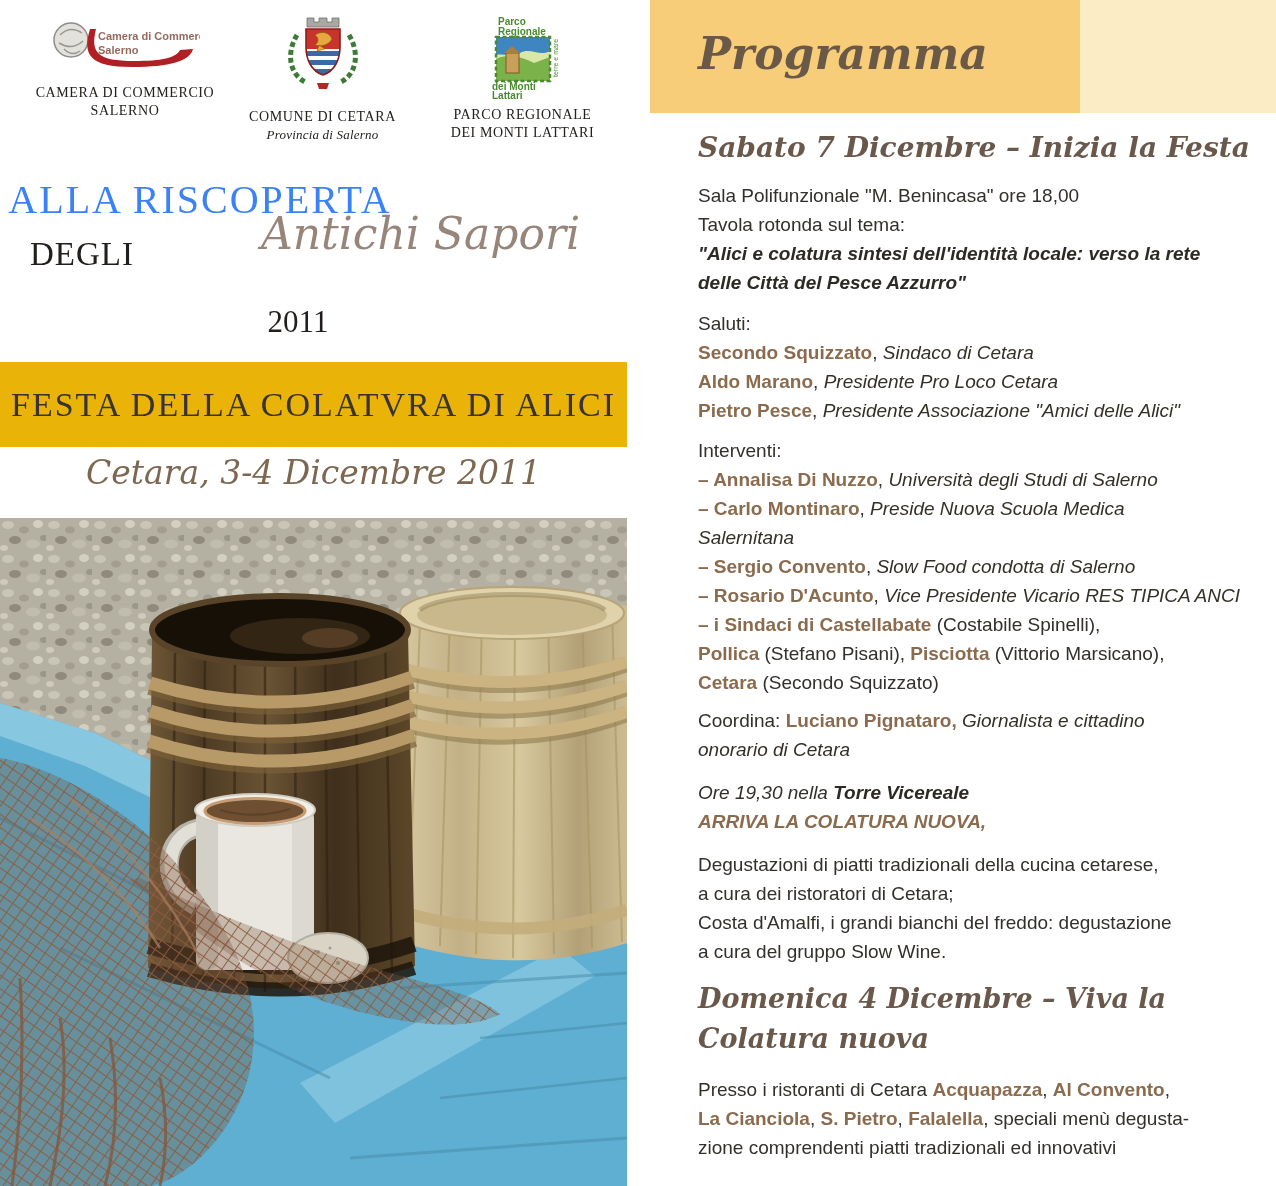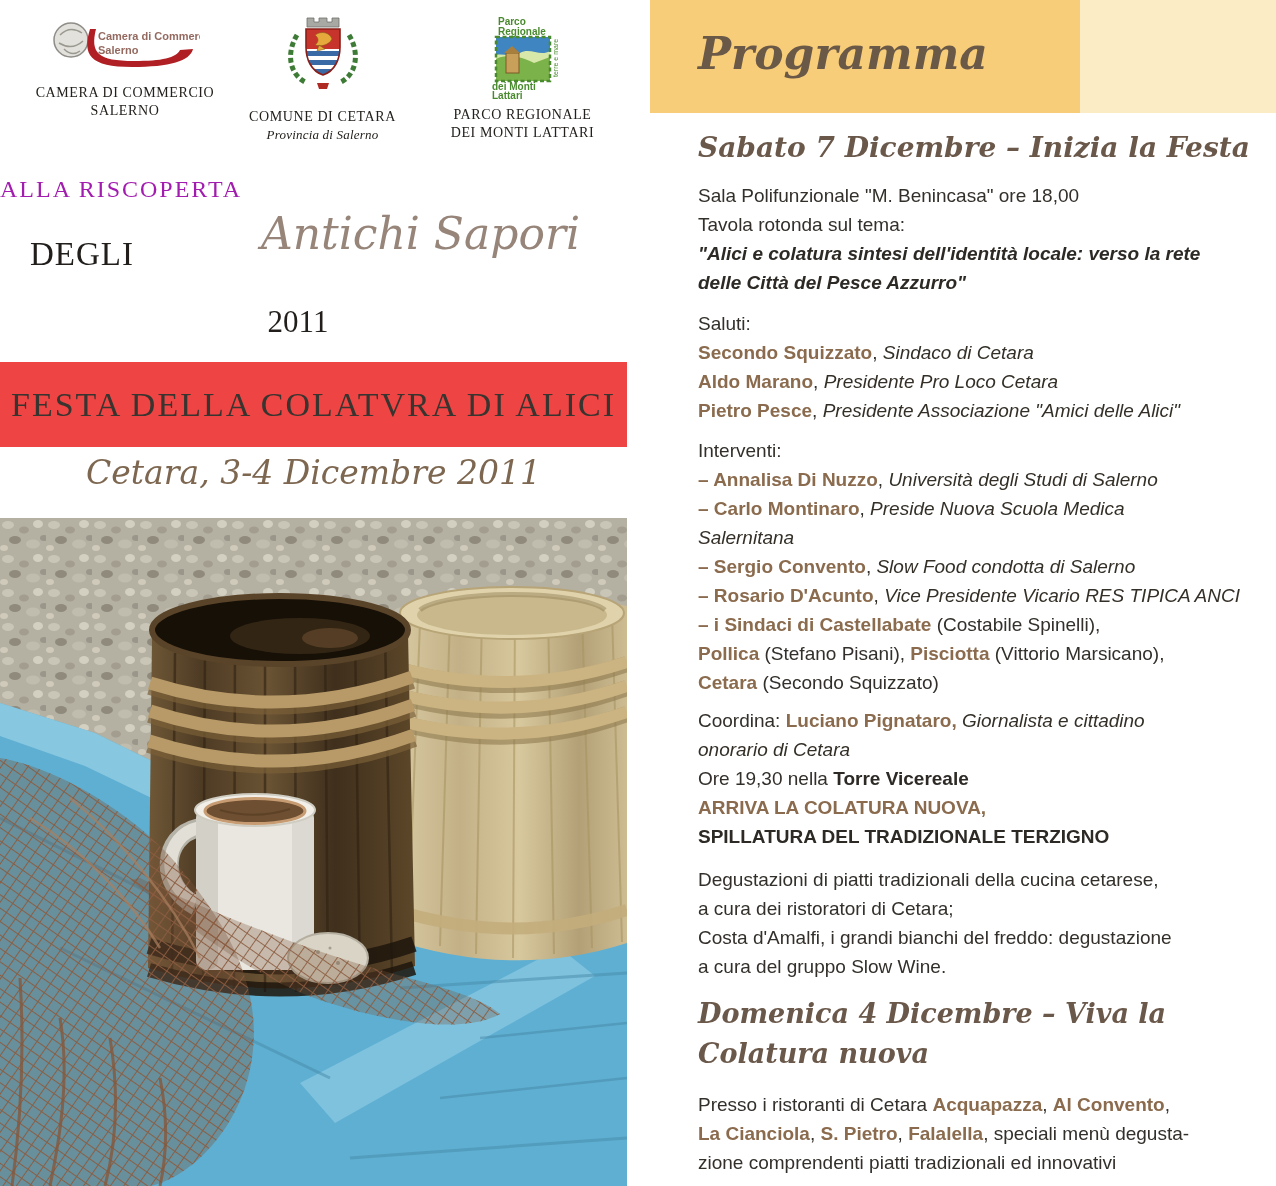--- a/index.html
+++ b/index.html
@@ -9,29 +9,29 @@
   
   .left{position:absolute;left:0;top:0;width:627px;height:1186px;}
   .logo-block{position:absolute;top:15px;text-align:center;}
   .logo-camera{left:35px;width:180px;}
   .logo-comune{left:245px;width:155px;}
   .logo-parco{left:430px;width:185px;}
   .cap1{font-family:"Liberation Serif",serif;font-size:14px;letter-spacing:.6px;color:#24211d;margin-top:4px;}
   .cap2{font-family:"Liberation Serif",serif;font-size:14px;letter-spacing:.6px;color:#24211d;margin-top:2px;}
   .cap2.it{font-style:italic;font-size:13px;letter-spacing:.2px;}
 
-  .t-top{position:absolute;top:176px;left:0;width:400px;text-align:left;
-         font-family:"Liberation Serif",serif;font-size:24px;letter-spacing:2px;color:#a21caf;}
+  .t-top{position:absolute;top:176px;left:0;width:400px;text-align:center;
+         font-family:"Liberation Serif",serif;font-size:40px;letter-spacing:2px;color:#3b82f6;}
   .t-degli{position:absolute;top:236px;left:30px;font-family:"Liberation Serif",serif;
            font-size:33px;letter-spacing:1px;color:#211e1b;}
   .t-script{position:absolute;top:208px;left:80px;width:500px;
             font-family:"DejaVu Serif",serif;font-style:italic;font-size:44px;color:#97857a;text-align:right;}
   .t-year{position:absolute;top:304px;left:198px;width:200px;text-align:center;
           font-family:"Liberation Serif",serif;font-size:31px;color:#211e1b;}
-  .banner{position:absolute;top:362px;left:0;width:627px;height:85px;background:#ef4444;
+  .banner{position:absolute;top:362px;left:0;width:627px;height:85px;background:#eab308;
           display:flex;align-items:center;justify-content:center;
           font-family:"Liberation Serif",serif;font-size:34px;letter-spacing:2px;color:#38342f;}
   .dateline{position:absolute;top:453px;left:0;width:627px;text-align:center;
             font-family:"DejaVu Serif",serif;font-style:italic;font-weight:normal;
             font-size:33px;color:#7d6750;}
   .photo{position:absolute;top:518px;left:0;}
 
   
   .rp{position:absolute;left:650px;top:0;width:626px;height:1186px;background:#fff;}
   .band{position:absolute;top:0;left:0;width:626px;height:113px;}
@@ -43,21 +43,21 @@
            padding:0 18px 0 48px;font-size:19px;line-height:29px;}
   .day-heading{margin:0;font-family:"DejaVu Serif",serif;font-style:italic;font-weight:bold;
                color:#6a584a;}
   .h-sab{margin-top:15px;font-size:28px;line-height:40px;}
   .h-dom{margin-top:13px;font-size:27px;line-height:40px;}
   .para{margin:0;}
   .m-intro{margin-top:13px;}
   .m-saluti{margin-top:12px;}
   .m-interv{margin-top:11px;}
   .m-coord{margin-top:9px;}
-  .m-torre{}
+  .m-torre{margin-top:14px;font-style:italic;}
   .m-degust{margin-top:14px;}
   .m-presso{margin-top:16px;}
   .ln{display:block;white-space:pre-wrap;}
   .nm{color:#8b6b4e;font-weight:bold;}
   .role{font-style:italic;color:#343028;}
   .theme{font-weight:bold;font-style:italic;color:#2d2a26;}
   .blk{font-weight:bold;color:#2d2a26;}
 
   svg text{font-family:"Liberation Sans",sans-serif;}
 </style>
@@ -274,21 +274,20 @@
       </p>
 
       <p class="para m-coord">
         <span class="ln"><span>Coordina: </span><span class="nm">Luciano Pignataro,</span><span class="role"> Giornalista e cittadino</span></span>
         <span class="ln"><span class="role">onorario di Cetara</span></span>
       </p>
 
       <p class="para m-torre">
         <span class="ln"><span>Ore 19,30 nella </span><span class="blk">Torre Vicereale</span></span>
         <span class="ln"><span class="nm">ARRIVA LA COLATURA NUOVA,</span></span>
-        <span class="ln"><span class="blk">SPILLATURA DEL TRADIZIONALE TERZIGNO</span></span>
       </p>
 
       <p class="para m-degust">
         <span class="ln">Degustazioni di piatti tradizionali della cucina cetarese,</span>
         <span class="ln">a cura dei ristoratori di Cetara;</span>
         <span class="ln">Costa d'Amalfi, i grandi bianchi del freddo: degustazione</span>
         <span class="ln">a cura del gruppo Slow Wine.</span>
       </p>
 
       <h2 class="day-heading h-dom">Domenica 4 Dicembre – Viva la Colatura nuova</h2>

